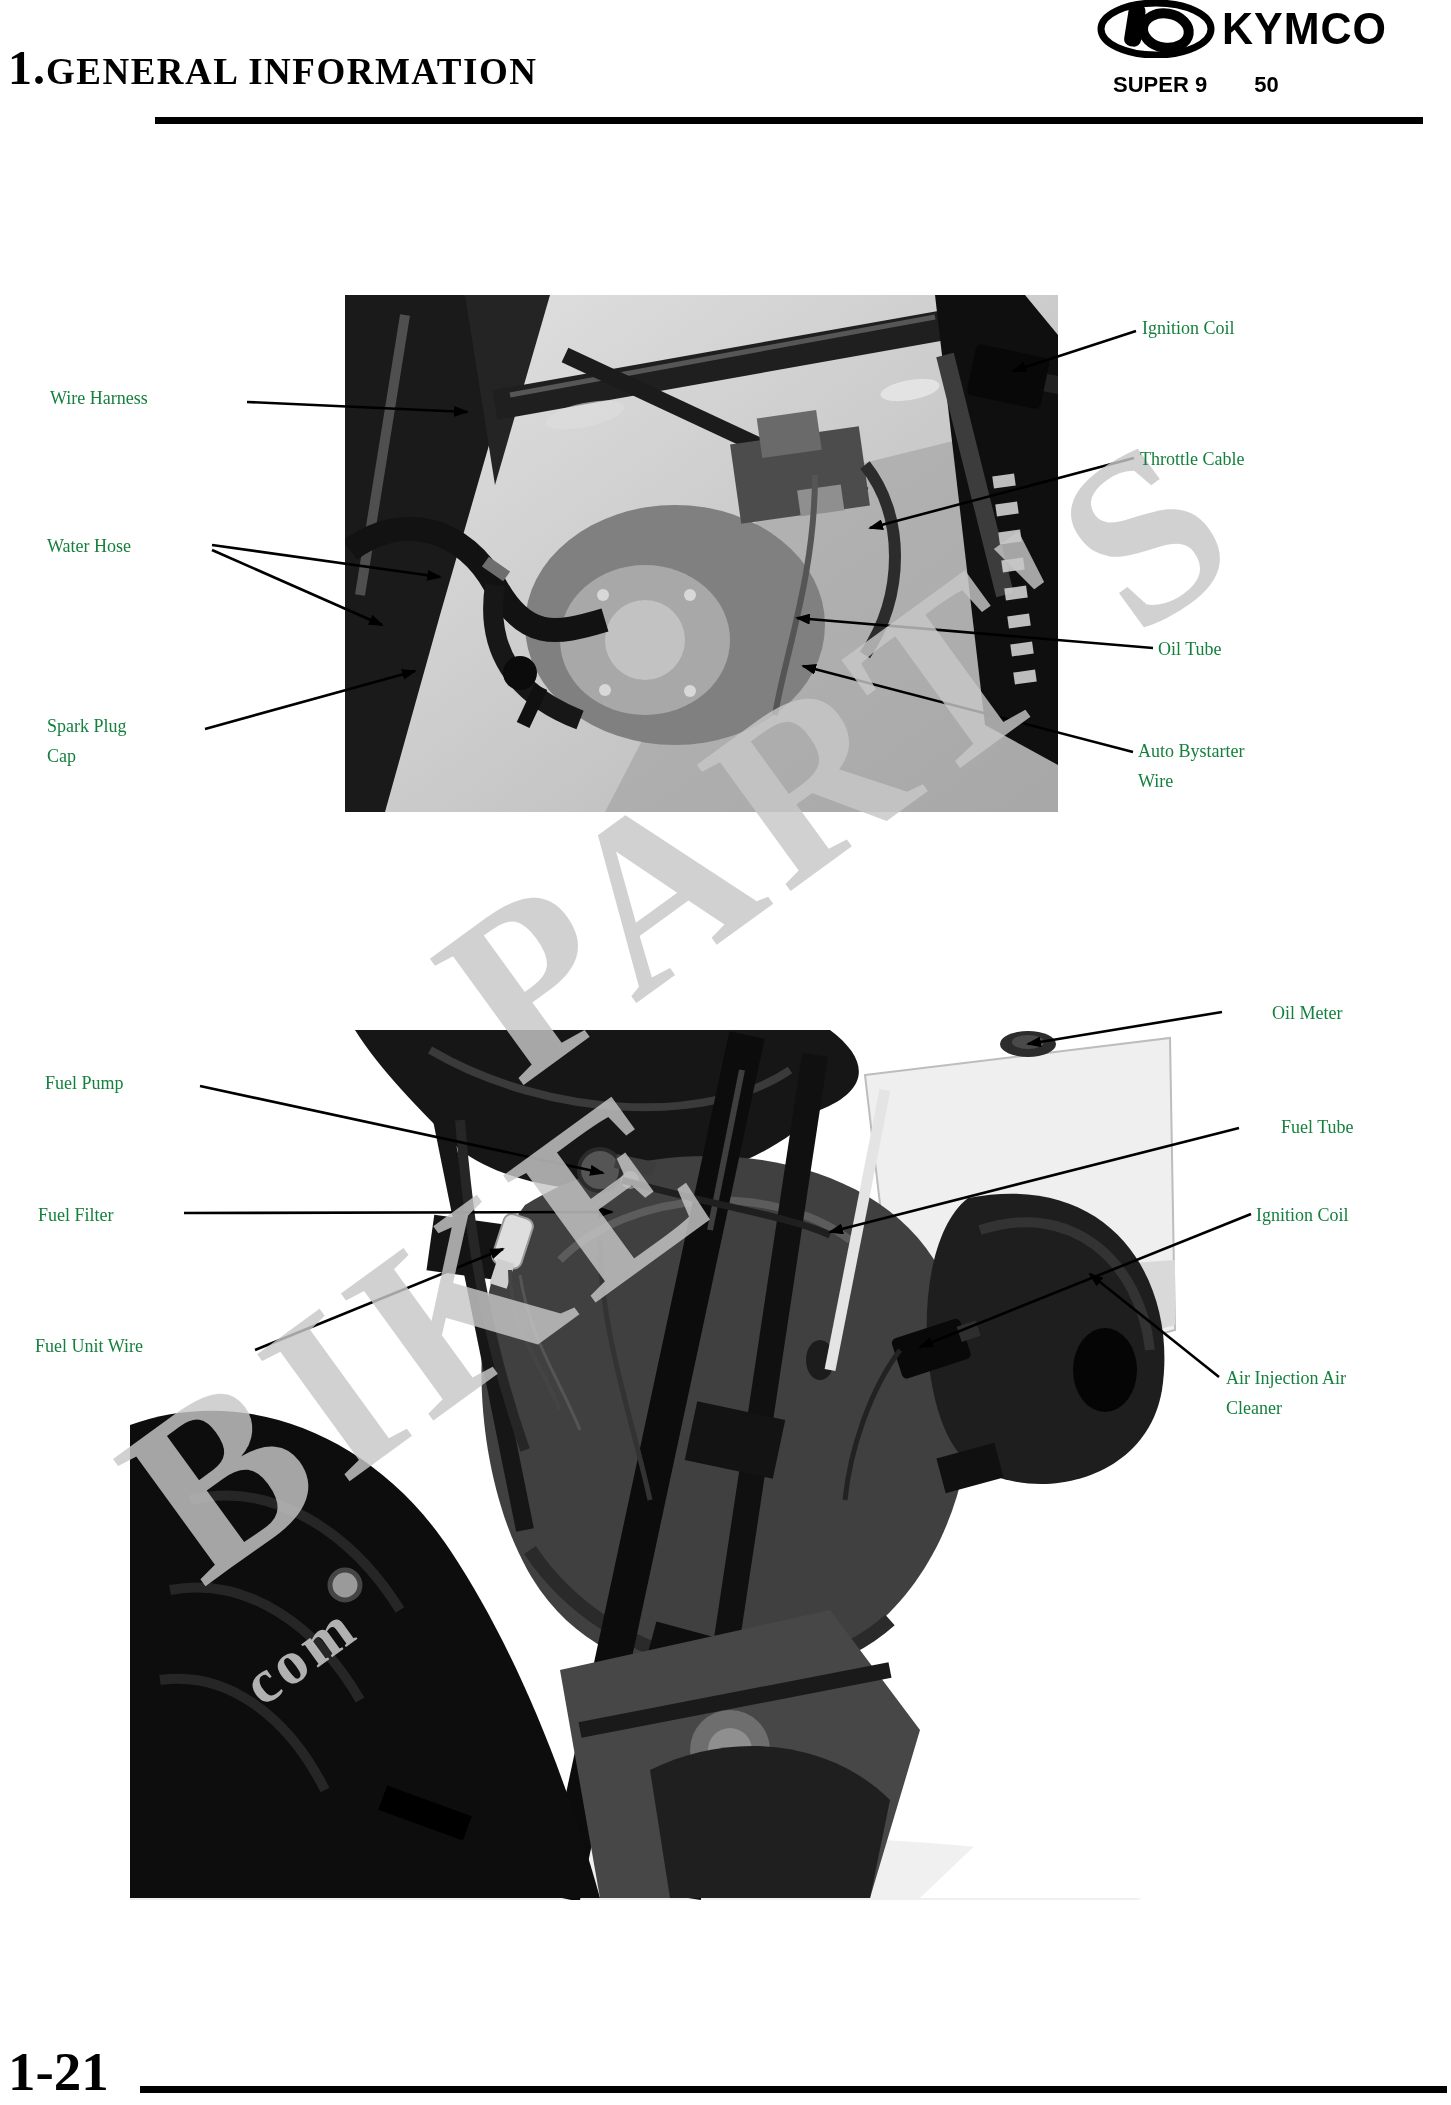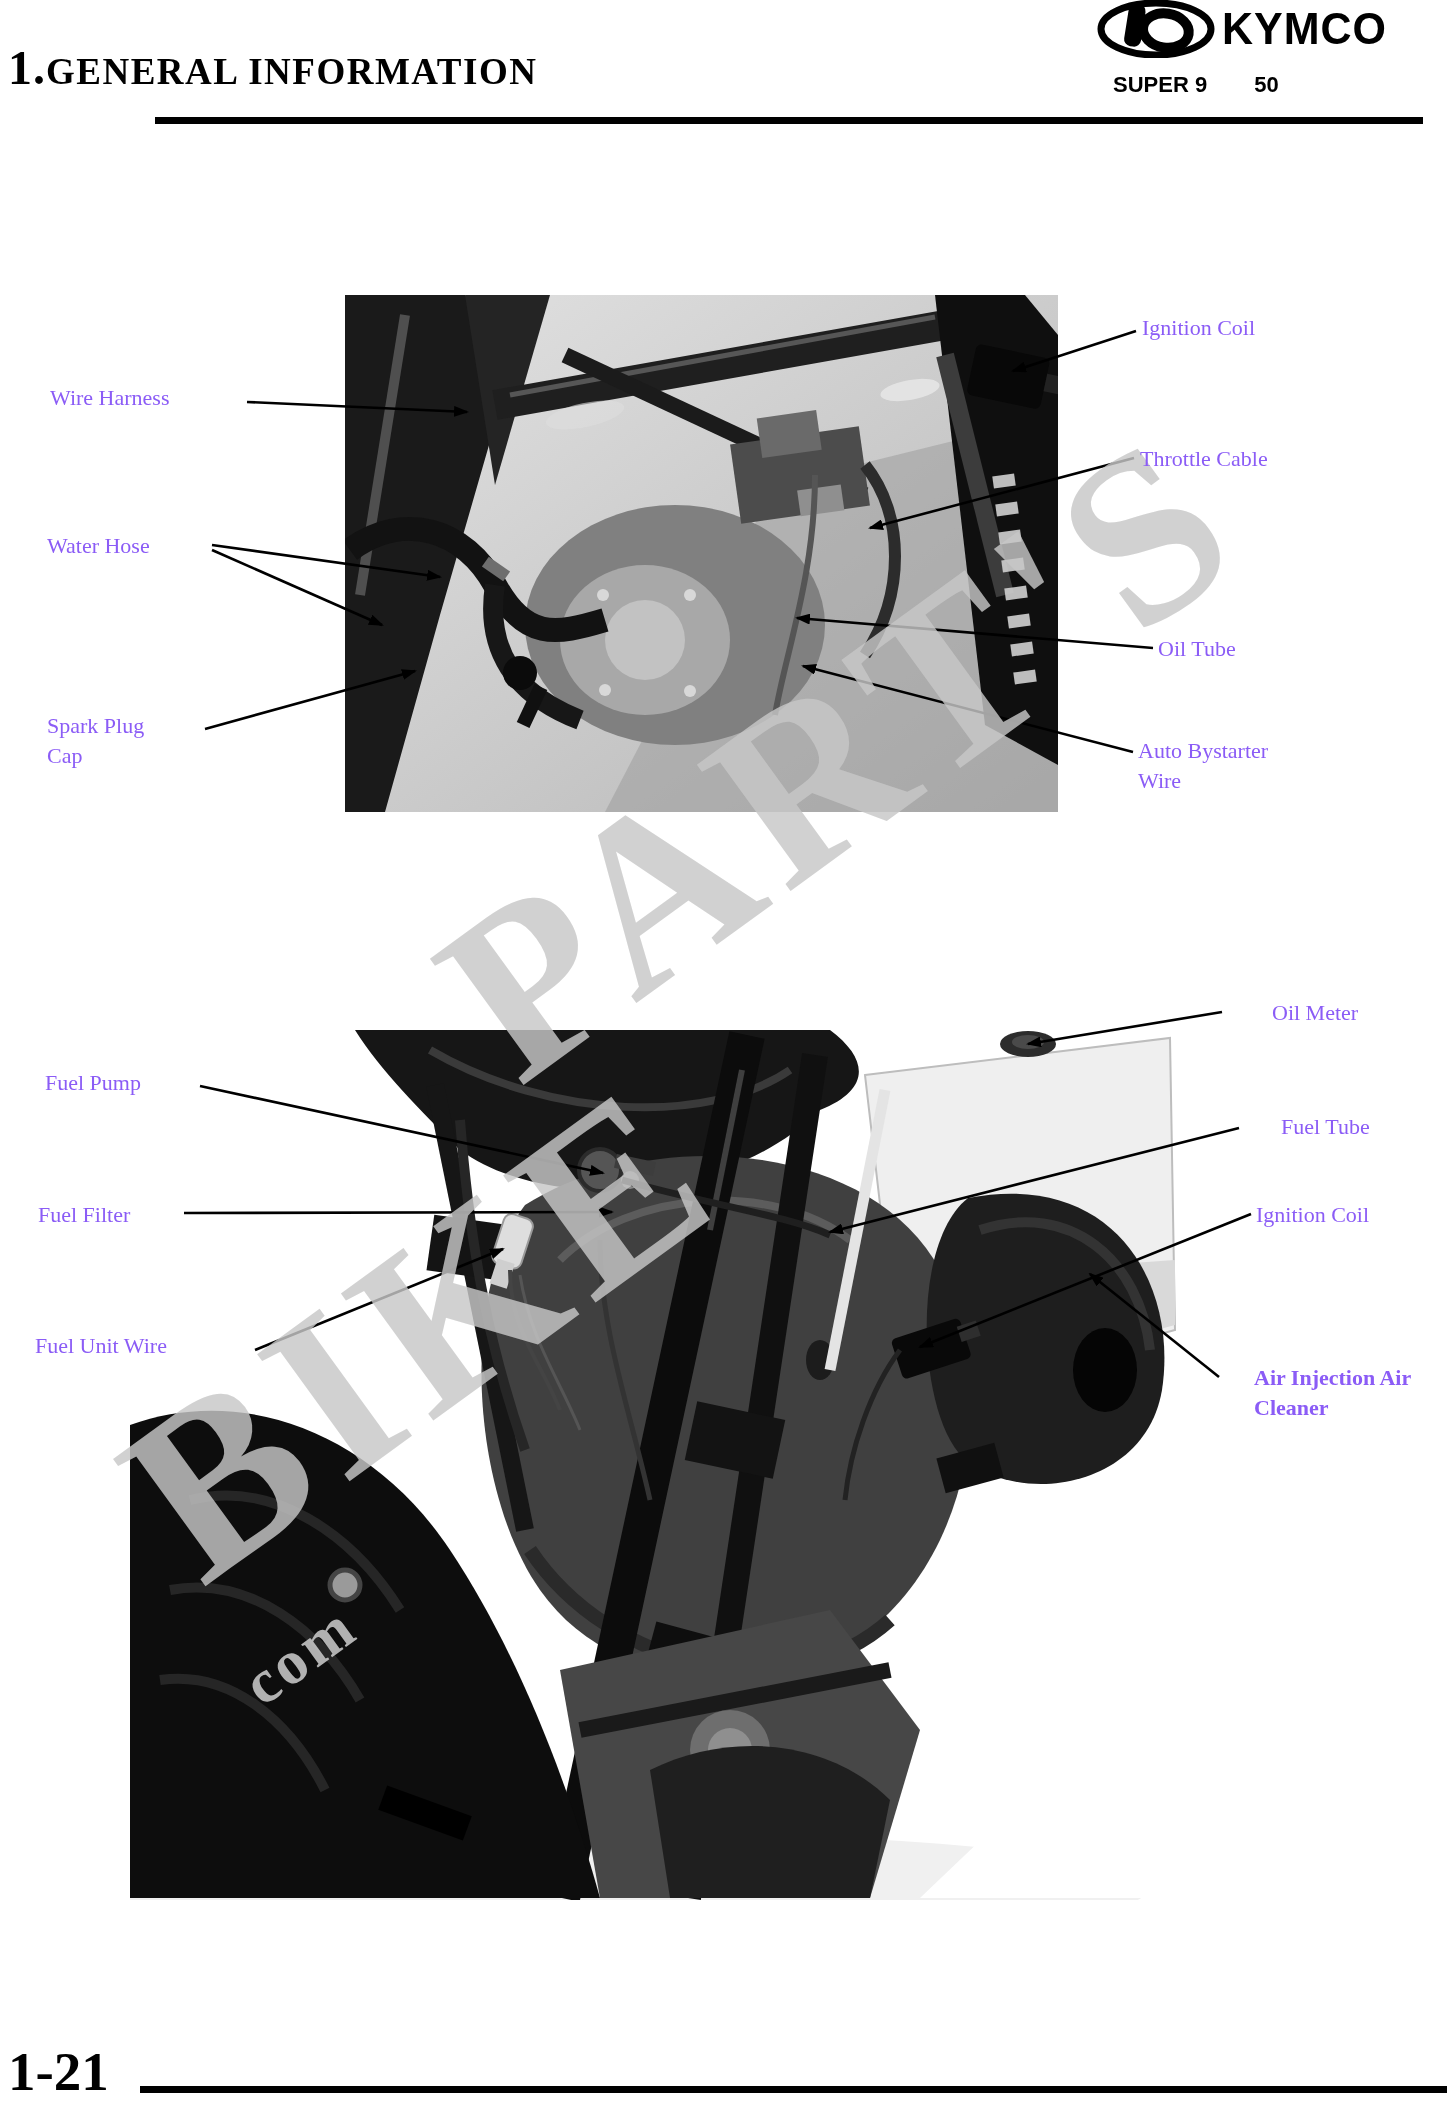--- a/index.html
+++ b/index.html
@@ -16,21 +16,21 @@
   .model-row{position:absolute;left:1113px;top:72px;font-family:"Liberation Sans",sans-serif;
              font-weight:bold;font-size:22px;color:#000;display:flex;}
   .model-gap{display:inline-block;width:47px;}
   .header-rule{position:absolute;left:155px;top:117px;width:1268px;height:7px;background:#000;}
 
   
   .page-number{position:absolute;left:8px;top:2040px;font-size:55px;font-weight:bold;color:#000;}
   .footer-rule{position:absolute;left:140px;top:2086px;width:1307px;height:7px;background:#000;}
 
   
-  .label{position:absolute;font-size:22px;line-height:30px;color:#8b5cf6;white-space:nowrap;z-index:6;}
+  .label{position:absolute;font-size:18px;line-height:30px;color:#15803d;white-space:nowrap;z-index:6;}
 
   
   .wm{position:absolute;z-index:5;font-family:"Liberation Serif",serif;font-weight:bold;
       pointer-events:none;transform-origin:center;white-space:nowrap;}
   .wm-big{font-size:240px;letter-spacing:14px;color:rgba(199,199,199,0.82);}
   .wm-small{font-size:62px;letter-spacing:4px;color:rgba(207,207,207,0.85);}
 
   .photo{position:absolute;z-index:1;}
   .overlay-lines{position:absolute;left:0;top:0;z-index:4;}
 </style>
@@ -233,21 +233,21 @@
     <div>Auto Bystarter</div>
     <div>Wire</div>
   </div>
 
   <div class="label" style="left:45px;top:1068px;">Fuel Pump</div>
   <div class="label" style="left:38px;top:1200px;">Fuel Filter</div>
   <div class="label" style="left:35px;top:1331px;">Fuel Unit Wire</div>
   <div class="label" style="left:1272px;top:998px;">Oil Meter</div>
   <div class="label" style="left:1243px;top:1112px;margin-left:38px;">Fuel Tube</div>
   <div class="label" style="left:1256px;top:1200px;">Ignition Coil</div>
-  <div class="label" style="left:1254px;top:1363px;font-weight:bold;">
+  <div class="label" style="left:1226px;top:1363px;">
     <div>Air Injection Air</div>
     <div>Cleaner</div>
   </div>
 
   <div class="page-number">1-21</div>
   <div class="footer-rule"></div>
 
 </div>
 
 </body></html>

